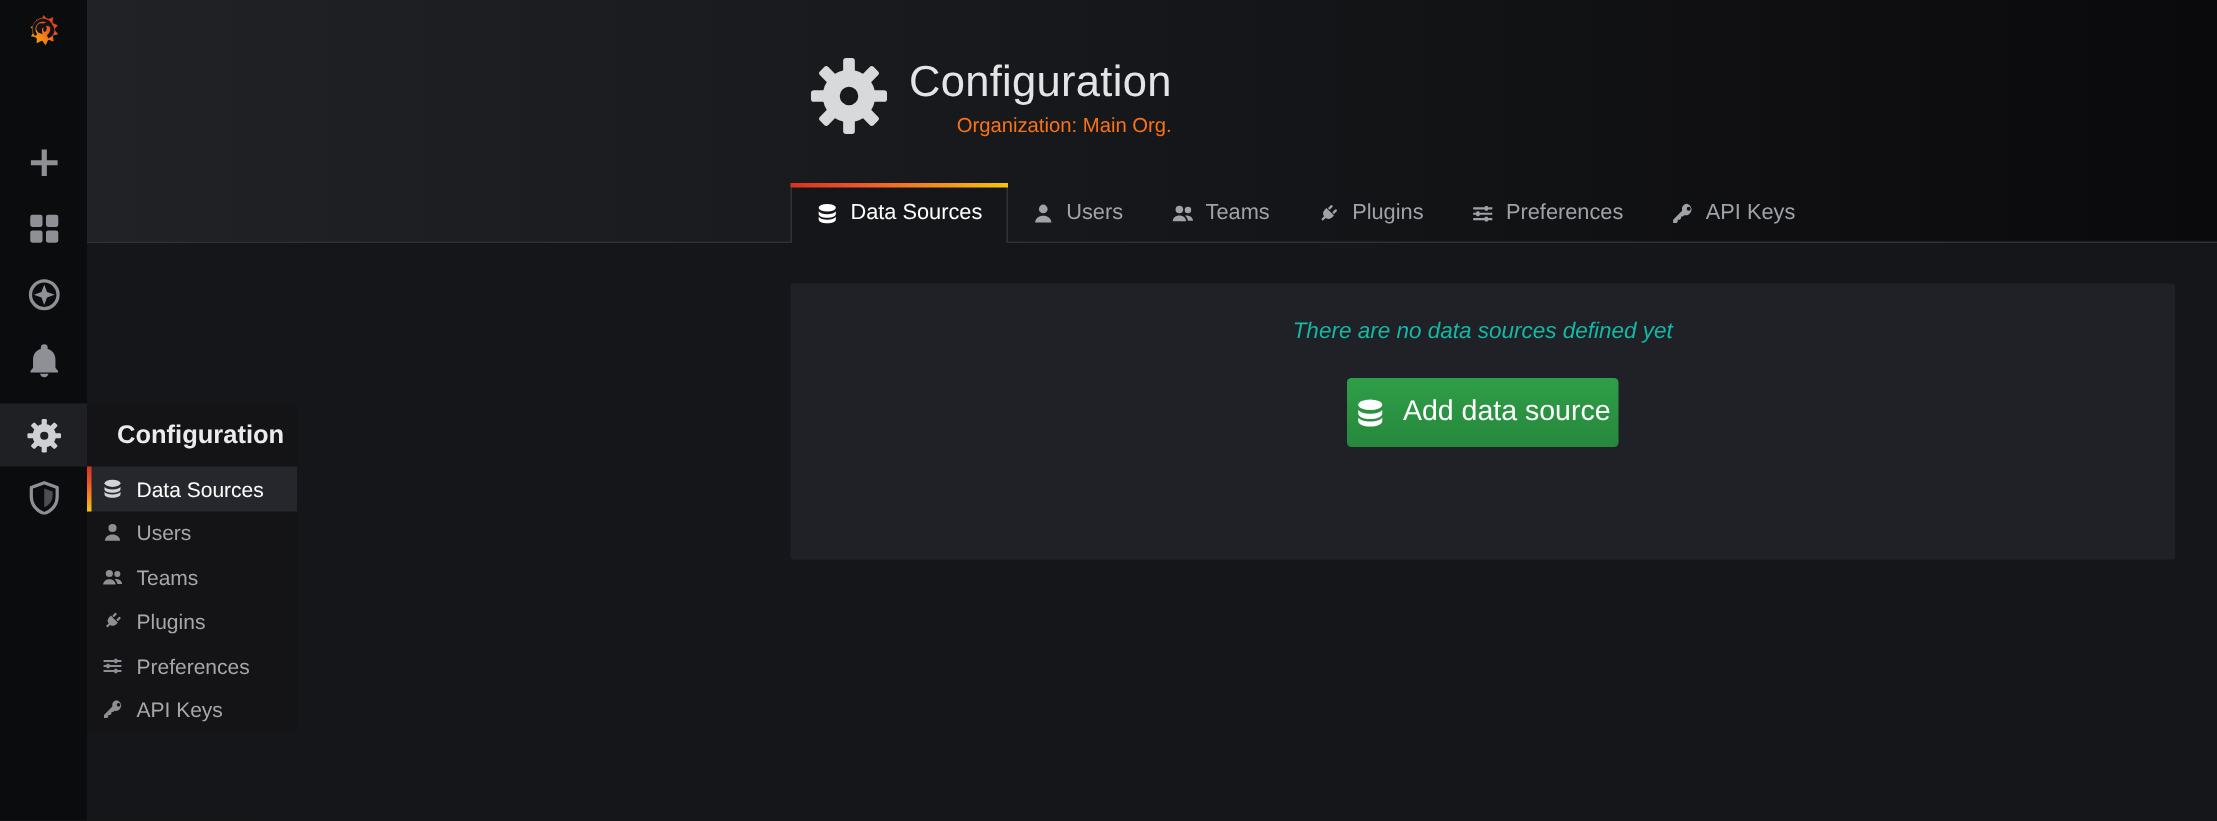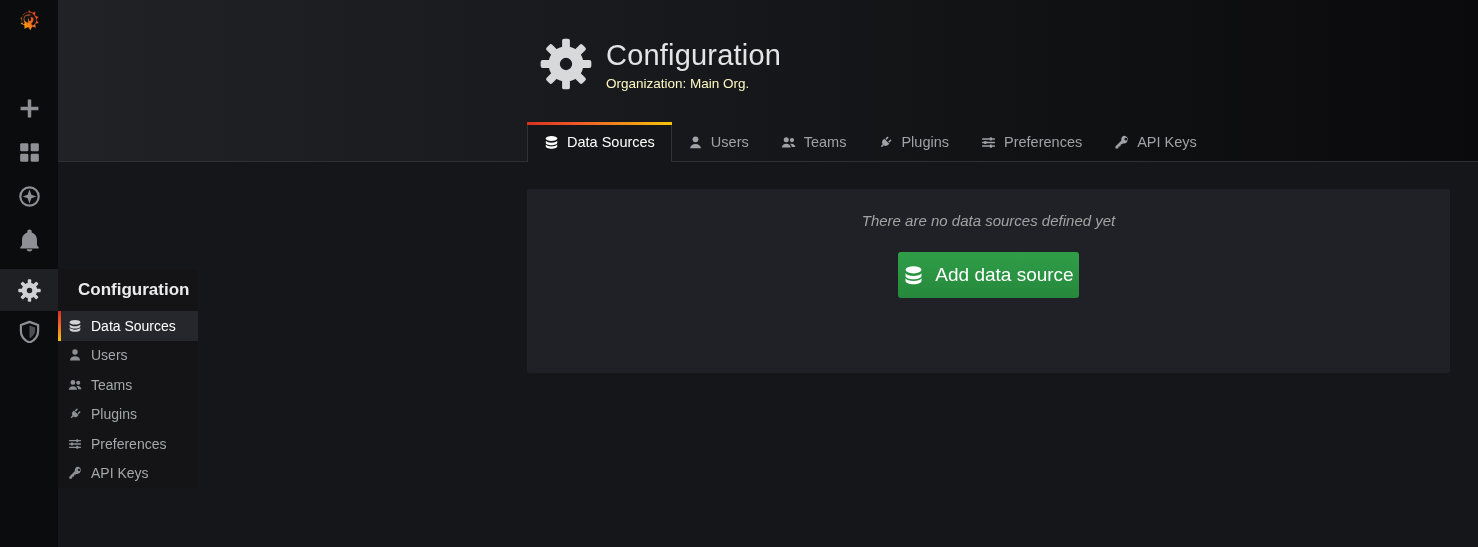--- a/index.html
+++ b/index.html
@@ -35,21 +35,21 @@
   }
   .divider {
     position:absolute; left:58px; right:0; top:161px; height:1px;
     background:#2e3036; z-index:1;
   }
   .page-header { position:absolute; left:527px; top:0; width:923px; height:161px; }
   .ph-row { position:absolute; left:13px; top:38px; display:flex; align-items:flex-start; }
   .ph-gear { width:52px; height:52px; color:#d8d9db; margin-right:14px; }
   .ph-gear svg { width:52px; height:52px; }
   .ph-title { font-size:29px; font-weight:500; color:#e3e4e6; line-height:34px; letter-spacing:.2px; }
-  .ph-sub { font-size:13.5px; color:#fef9c3; margin-top:4px; }
+  .ph-sub { font-size:13.5px; color:#f97316; margin-top:4px;text-align:right; }
 
   
   .tabs {
     position:absolute; left:527px; top:122px; height:40px;
     display:flex; align-items:stretch; z-index:2;
   }
   .tab {
     display:flex; align-items:center; gap:8px;
     padding:0 16px; font-size:14.5px; color:#9fa2a6; cursor:pointer;
     position:relative;
@@ -62,21 +62,21 @@
   .tab.active::before {
     content:""; position:absolute; left:-1px; right:-1px; top:0; height:3px;
     background:linear-gradient(to right,#d8321f 0%,#f05a28 35%,#f5c50a 100%);
   }
 
   
   .card {
     position:absolute; left:527px; top:189px; width:923px; height:184px;
     background:#1f2126; border-radius:2px; text-align:center; z-index:1;
   }
-  .empty-msg { margin-top:23px; font-size:15px; font-style:italic; color:#a3a3a3; }
+  .empty-msg { margin-top:23px; font-size:15px; font-style:italic; color:#14b8a6; }
   .add-btn {
     margin-top:23px; display:inline-flex; align-items:center; gap:11px;
     height:46px; padding:0 5px; border:none; border-radius:3px; cursor:pointer;
     background:linear-gradient(180deg,#2f9e48 0%,#26883c 100%);
     color:#ffffff; font-size:19px; font-weight:500;
     font-family:"Liberation Sans", sans-serif;
   }
   .add-btn svg { width:21px; height:21px; }
   .protip { margin-top:21px; font-size:14.5px; color:#b5b7ba; display:flex; align-items:center; justify-content:center; gap:7px; }
   .protip svg { width:15px; height:15px; color:#a9abae; }

